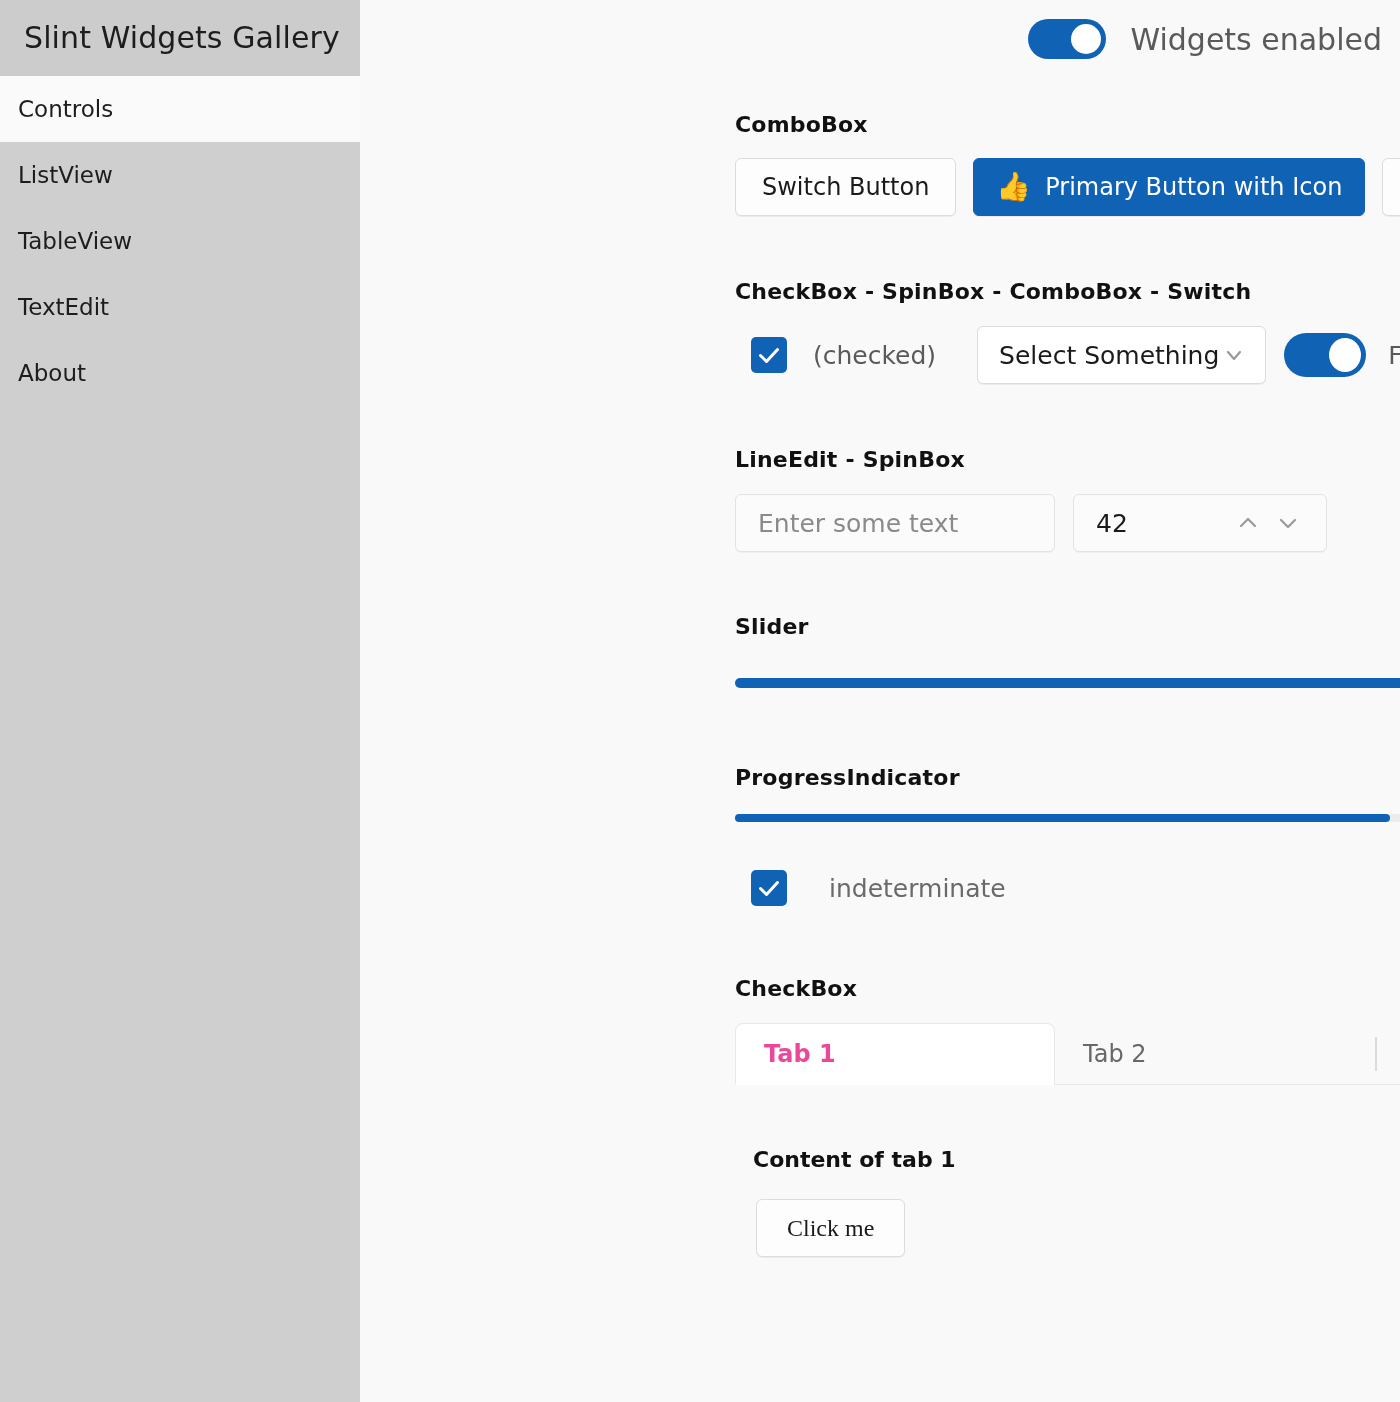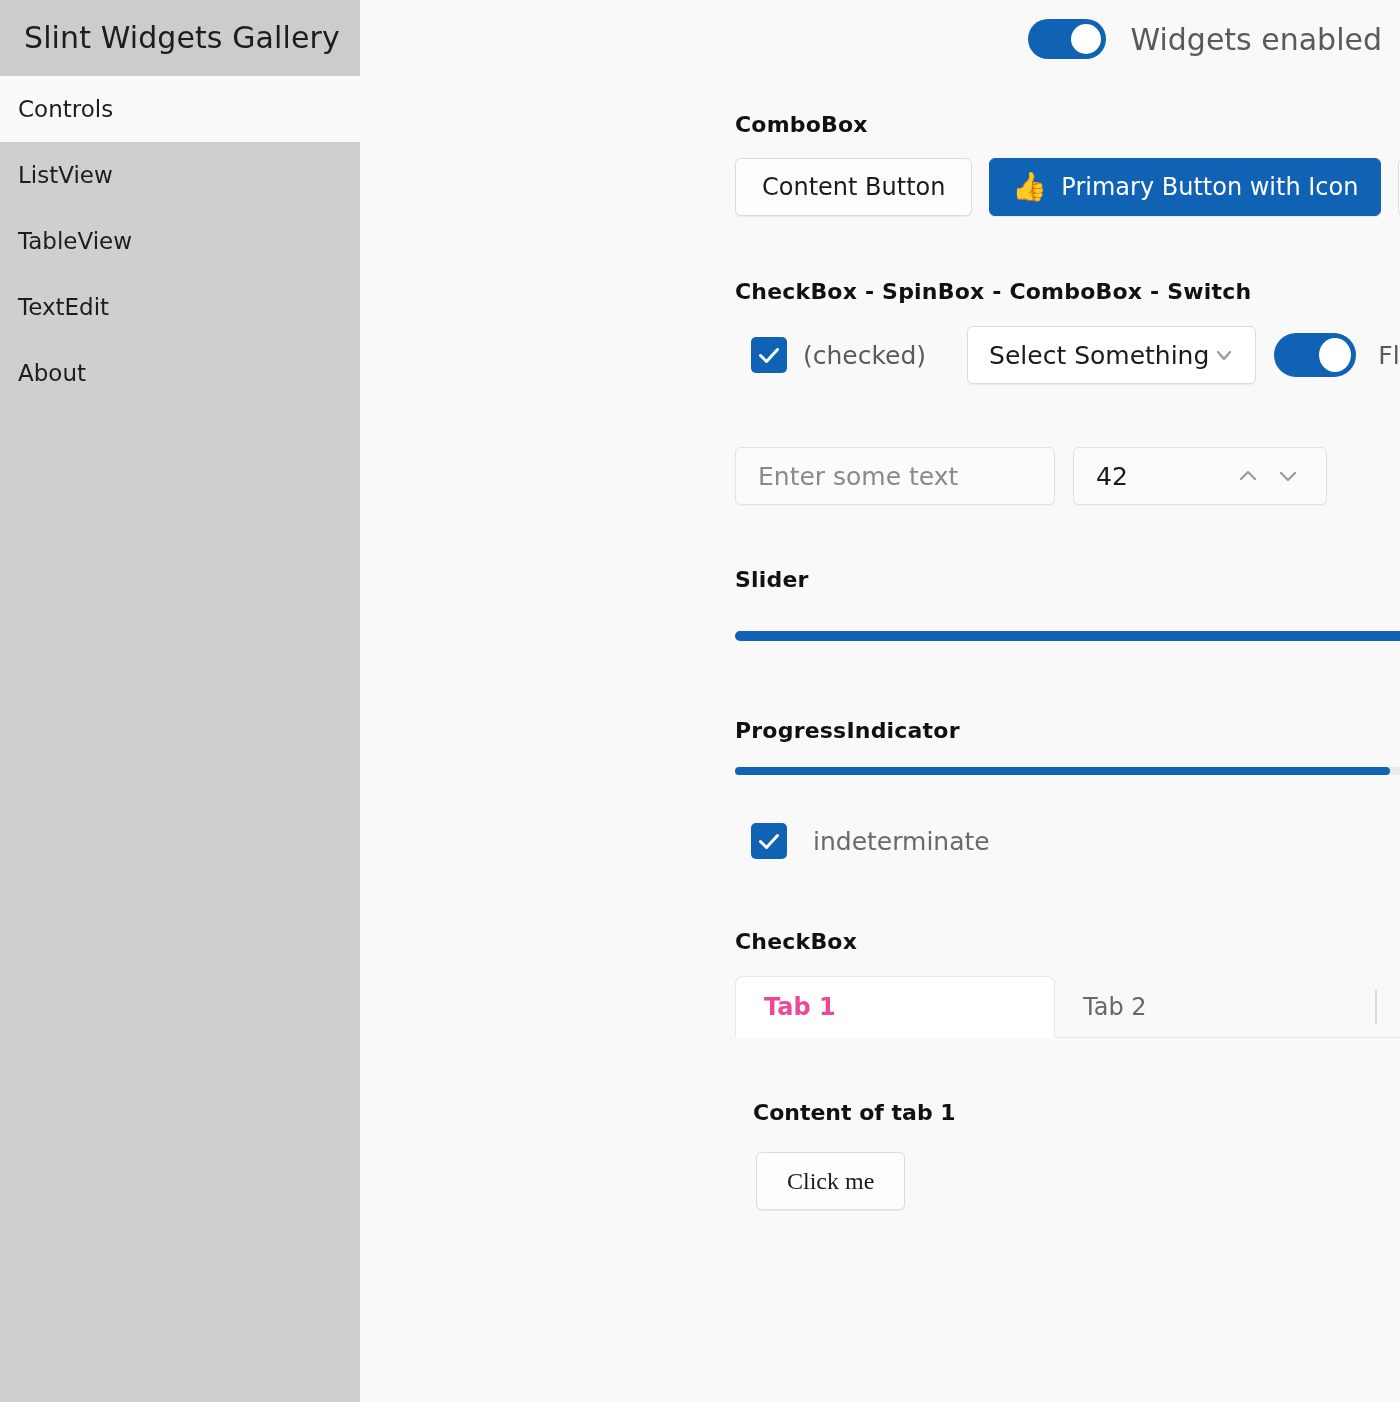--- a/index.html
+++ b/index.html
@@ -179,21 +179,21 @@
     border-radius: 5px;
     background: #0f62b4;
     position: relative;
     flex: 0 0 36px;
   }
   .checkbox svg { position: absolute; top: 0; left: 0; }
 
   .cb-label {
     font-size: 25px;
     color: #5a5a5a;
-    margin-left: 16px;
+    margin-left: 26px;
     white-space: nowrap;
   }
 
   .combobox {
     margin-left: 41px;
     width: 320px;
     height: 58px;
     border: 1px solid #dcdcdc;
     border-radius: 6px;
     background: #ffffff;
@@ -332,20 +332,21 @@
     top: 0; left: 0;
     height: 8px;
     border-radius: 4px;
     background: #0f62b4;
   }
 
   .indet-row {
     margin-top: 48px;
     padding-left: 16px;
     align-items: center;
+    gap: 16px;
   }
   .indet-label {
     font-size: 25px;
     color: #6a6a6a;
     margin-left: 26px;
     white-space: nowrap;
   }
 
   
   .tab-section { margin-top: 70px; }
@@ -460,21 +461,21 @@
         <div class="knob"></div>
       </div>
       <div class="topbar-label">Widgets enabled</div>
     </div>
 
     <div class="content">
 
       <div class="section-title">ComboBox</div>
 
       <div class="row buttons-row">
-        <button class="btn">Content Button</button>
+        <button class="btn">Switch Button</button>
 
         <button class="btn primary">
           <span class="thumb-icon">👍</span>
           <span>Primary Button with Icon</span>
         </button>
 
         <button class="btn">OFF</button>
       </div>
 
       <div class="cb-section">
@@ -496,20 +497,21 @@
           </div>
 
           <div class="flight-switch">
             <div class="knob"></div>
           </div>
           <div class="flight-label">Flight Mode</div>
         </div>
       </div>
 
       <div class="le-section">
+        <div class="section-title">LineEdit - SpinBox</div>
 
         <div class="row le-row">
           <div class="lineedit">
             <span class="ph">Enter some text</span>
           </div>
 
           <div class="spinbox">
             <span class="value">42</span>
             <span class="spin-btn">
               <svg class="chev" width="32" height="32" viewBox="0 0 32 32">

